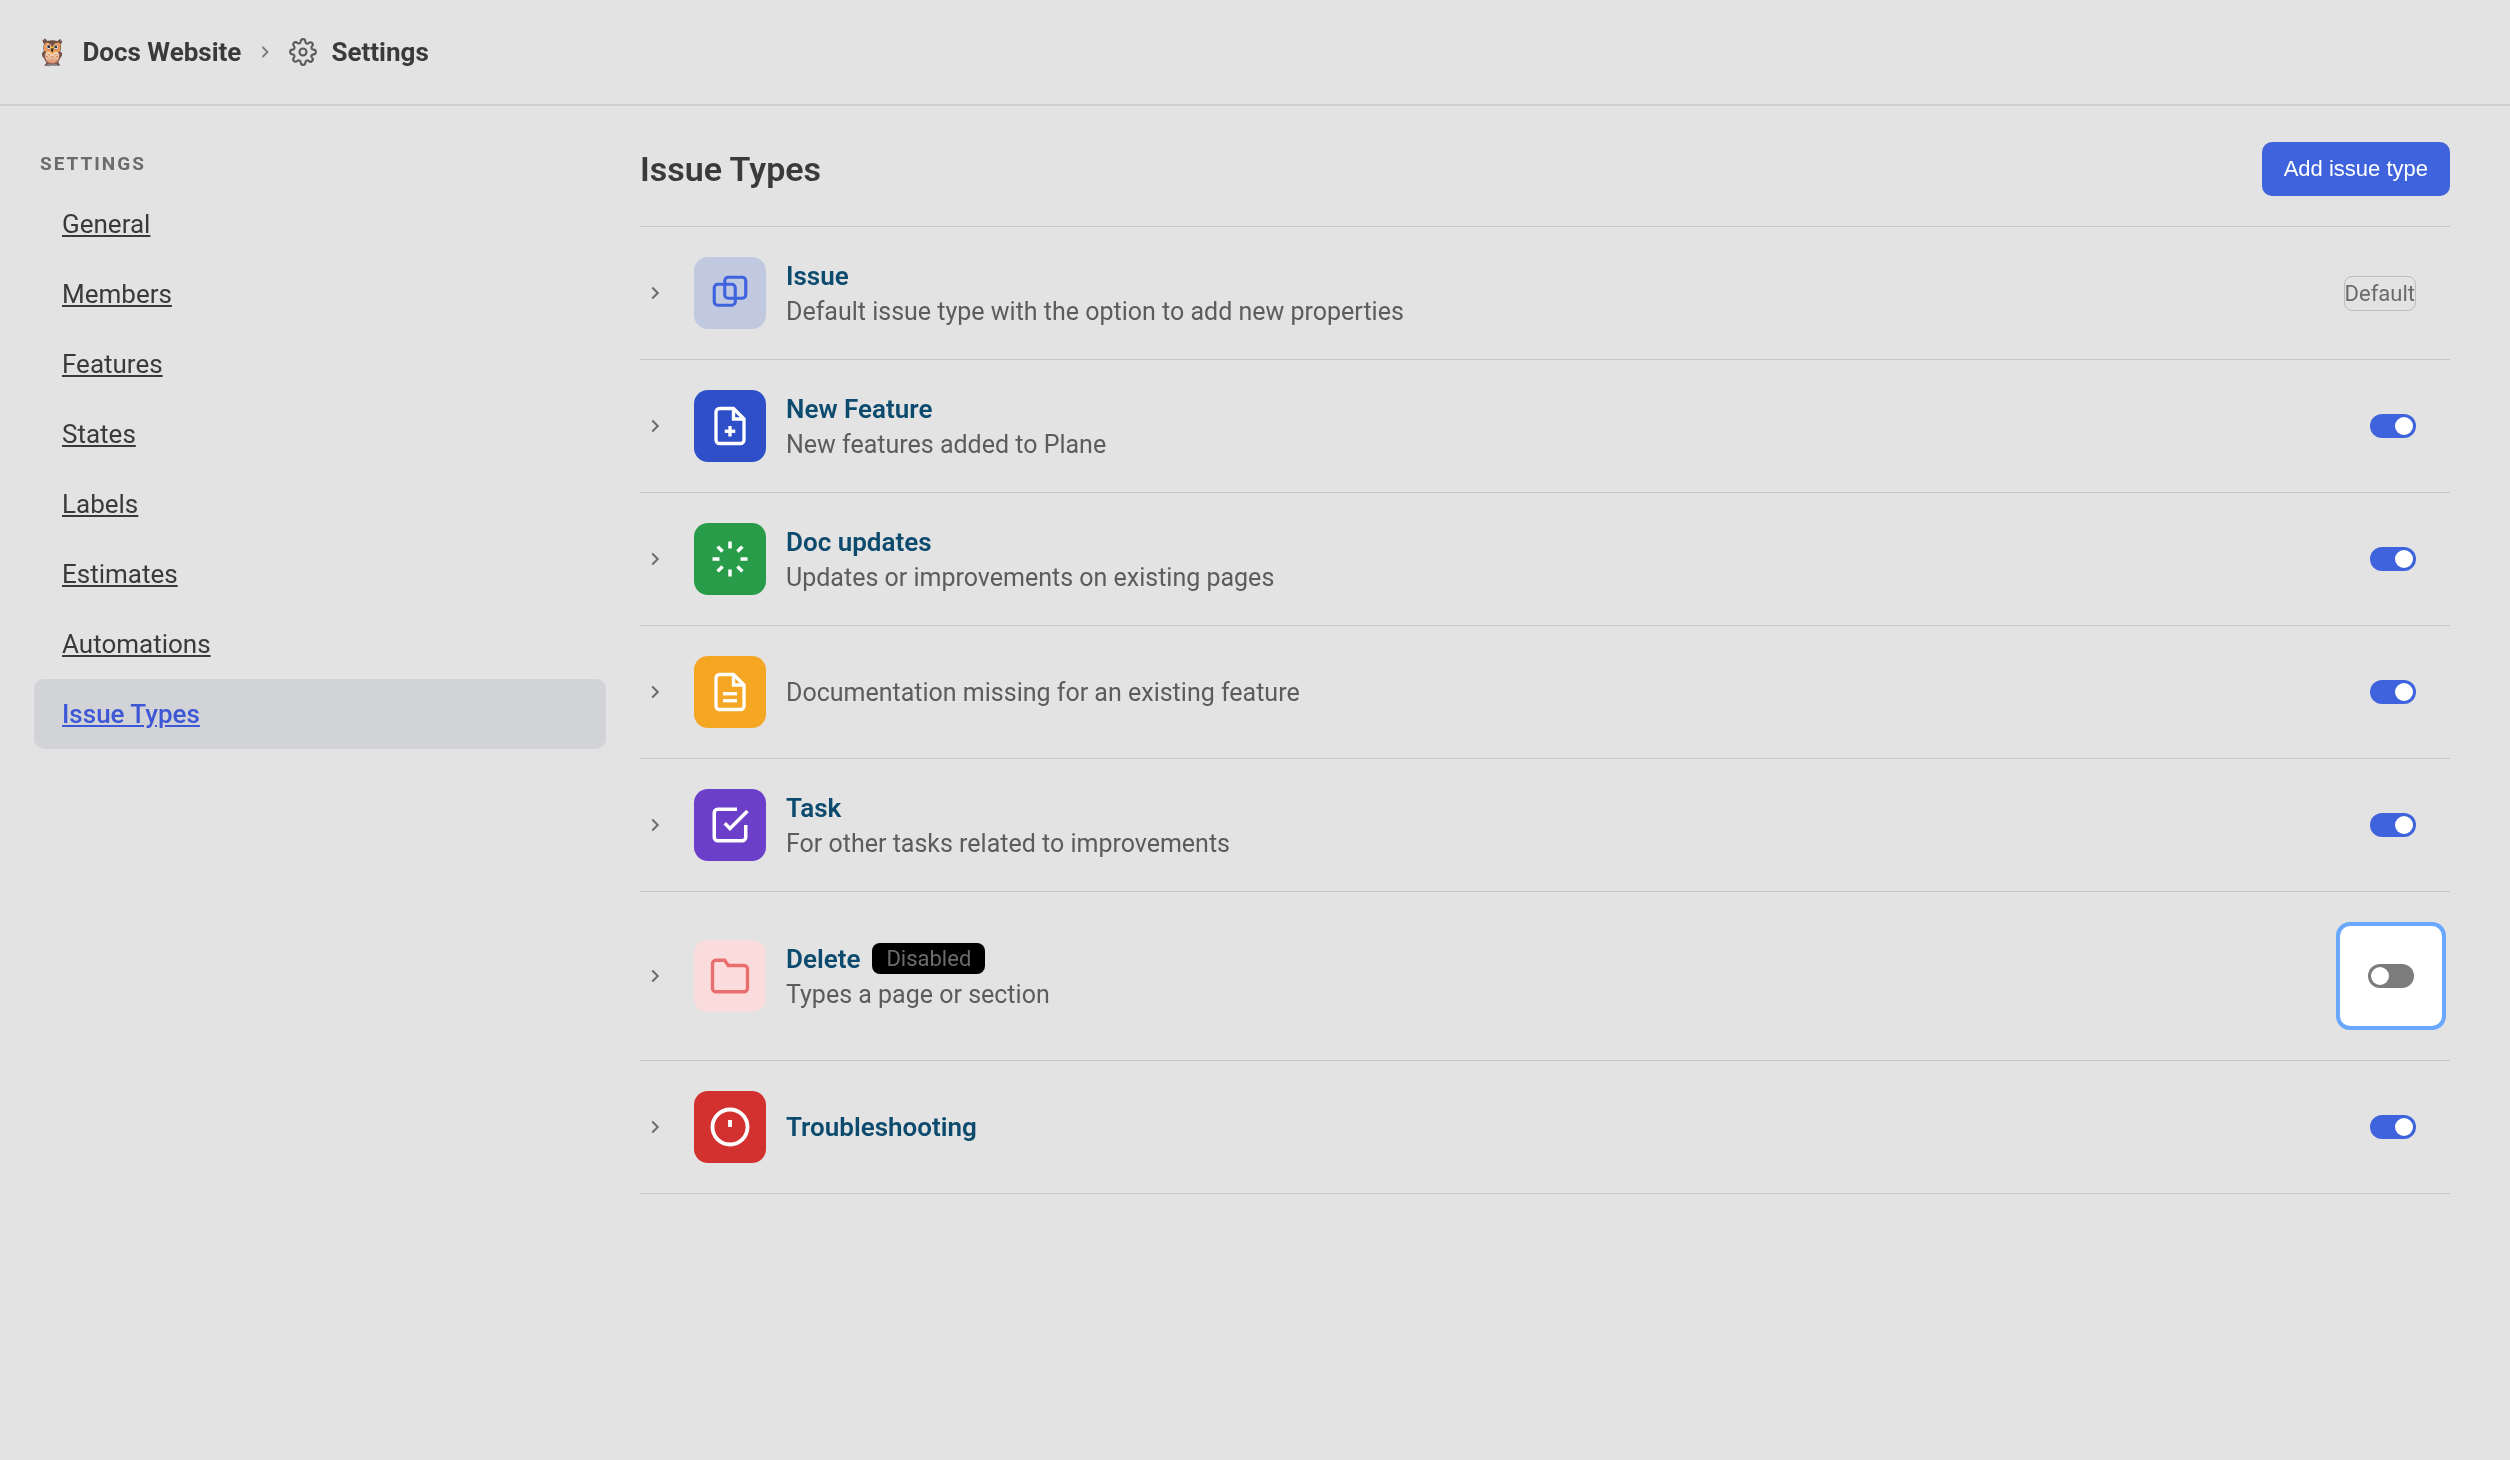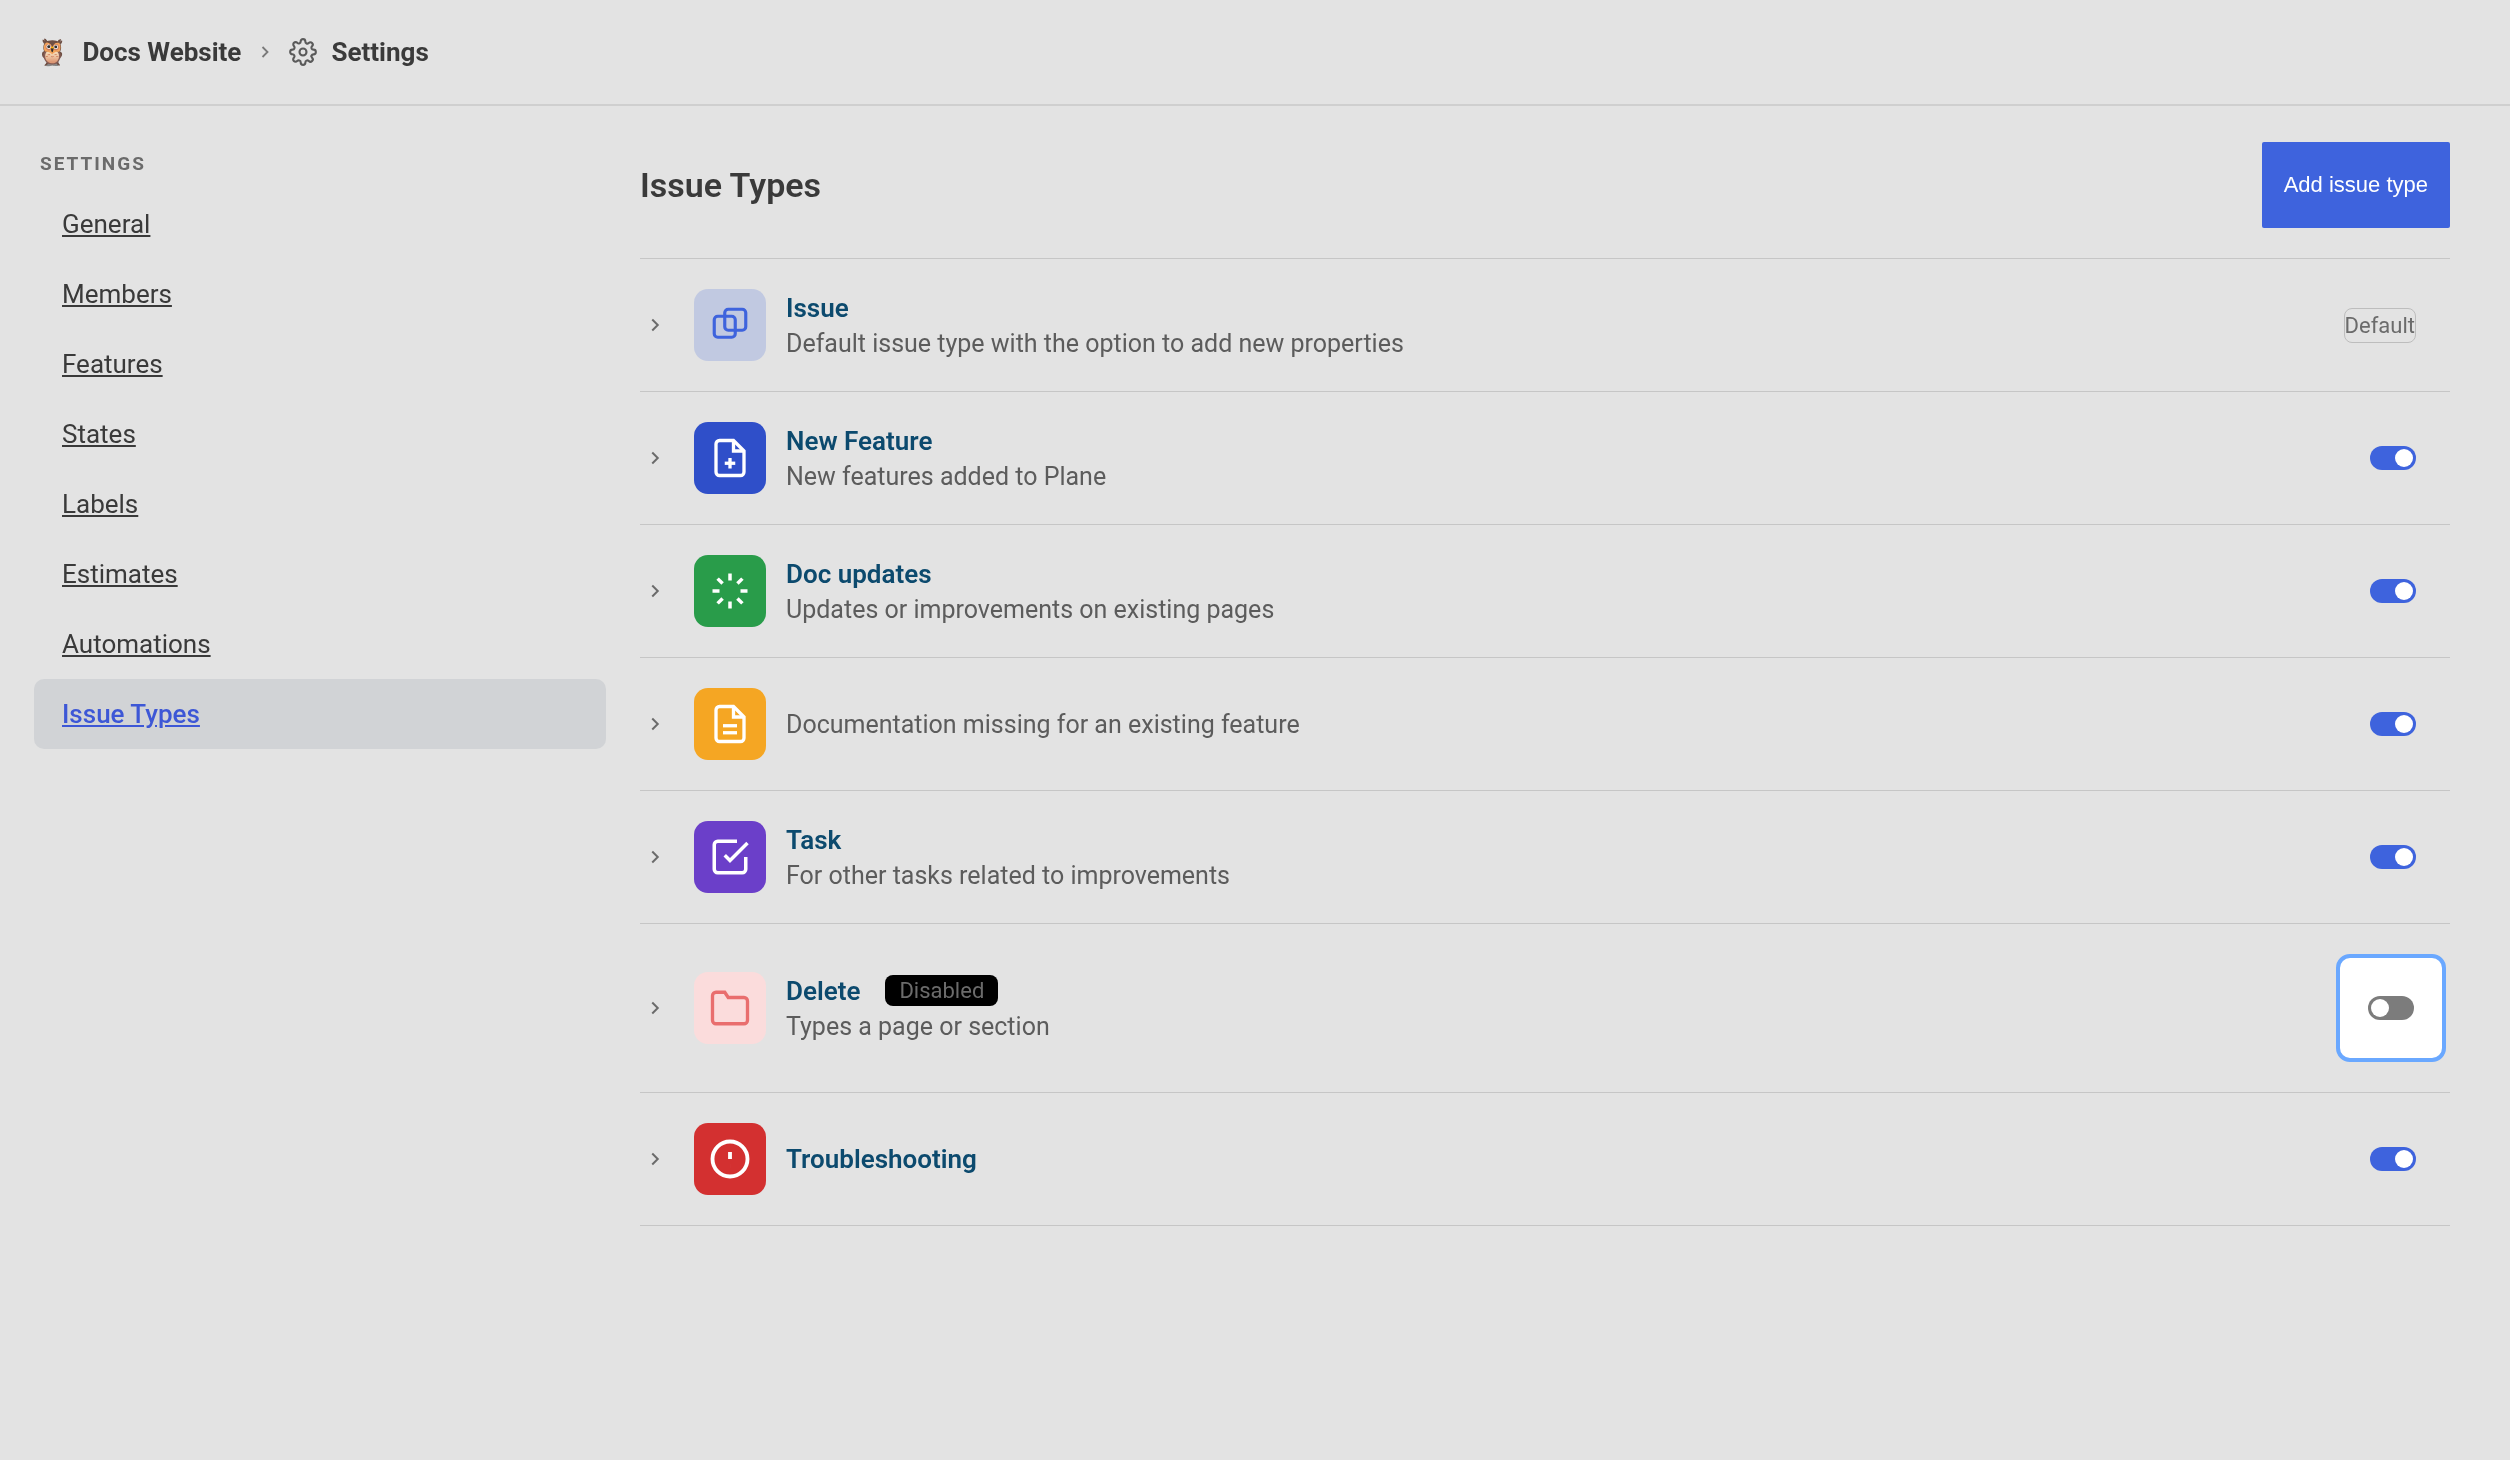--- a/index.html
+++ b/index.html
@@ -92,22 +92,22 @@
 }
 .page-title {
   font-size: 34px;
   font-weight: 600;
   color: #3a3a3a;
 }
 .add-btn {
   background: #3e63dd;
   color: #fff;
   border: none;
-  border-radius: 2px;
-  padding: 30px 22px;
+  border-radius: 10px;
+  padding: 14px 22px;
   font-size: 22px;
   font-weight: 500;
   cursor: pointer;
 }
 
 .types {
   border-top: 1px solid #c6c6c6;
 }
 .type-row {
   display: flex;
@@ -149,21 +149,21 @@
 .ic-file-blue svg { color: #fff; }
 
 .type-text {
   display: flex;
   flex-direction: column;
   gap: 6px;
 }
 .type-name-row {
   display: flex;
   align-items: center;
-  gap: 25px;
+  gap: 12px;
 }
 .type-name {
   font-size: 26px;
   font-weight: 600;
   color: #0c4a6e;
 }
 .type-desc {
   font-size: 25px;
   color: #5c5c5c;
 }

